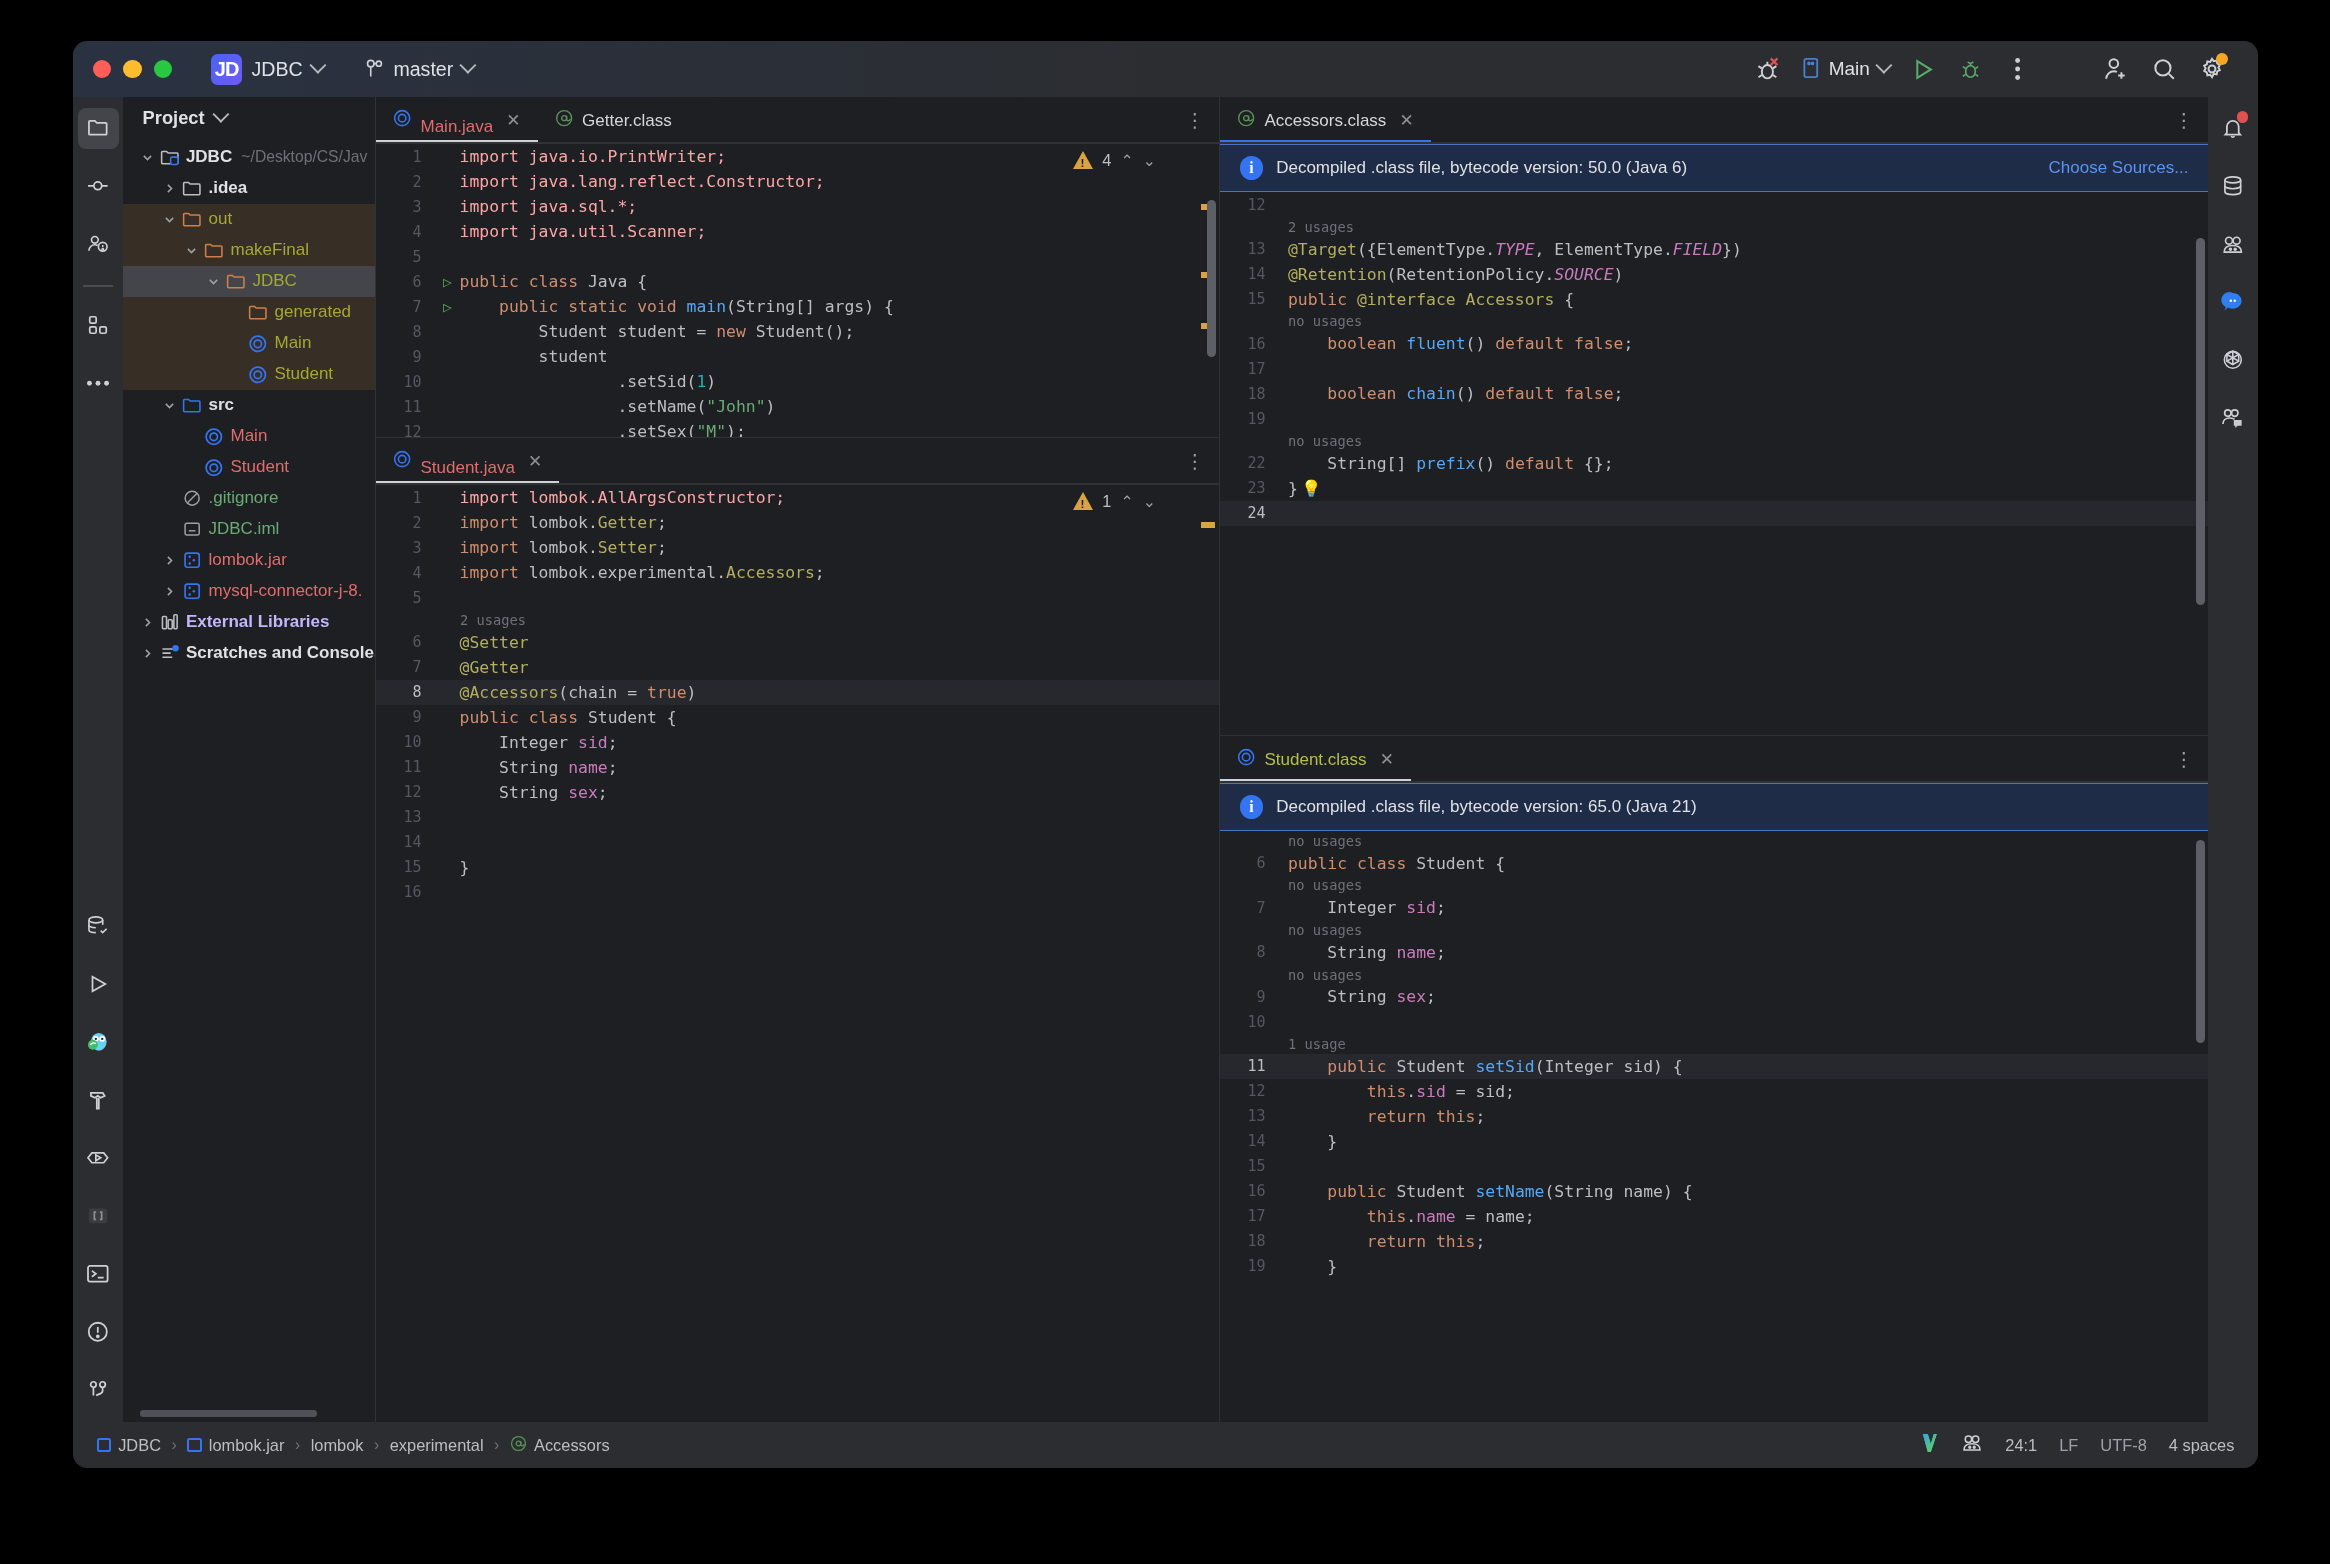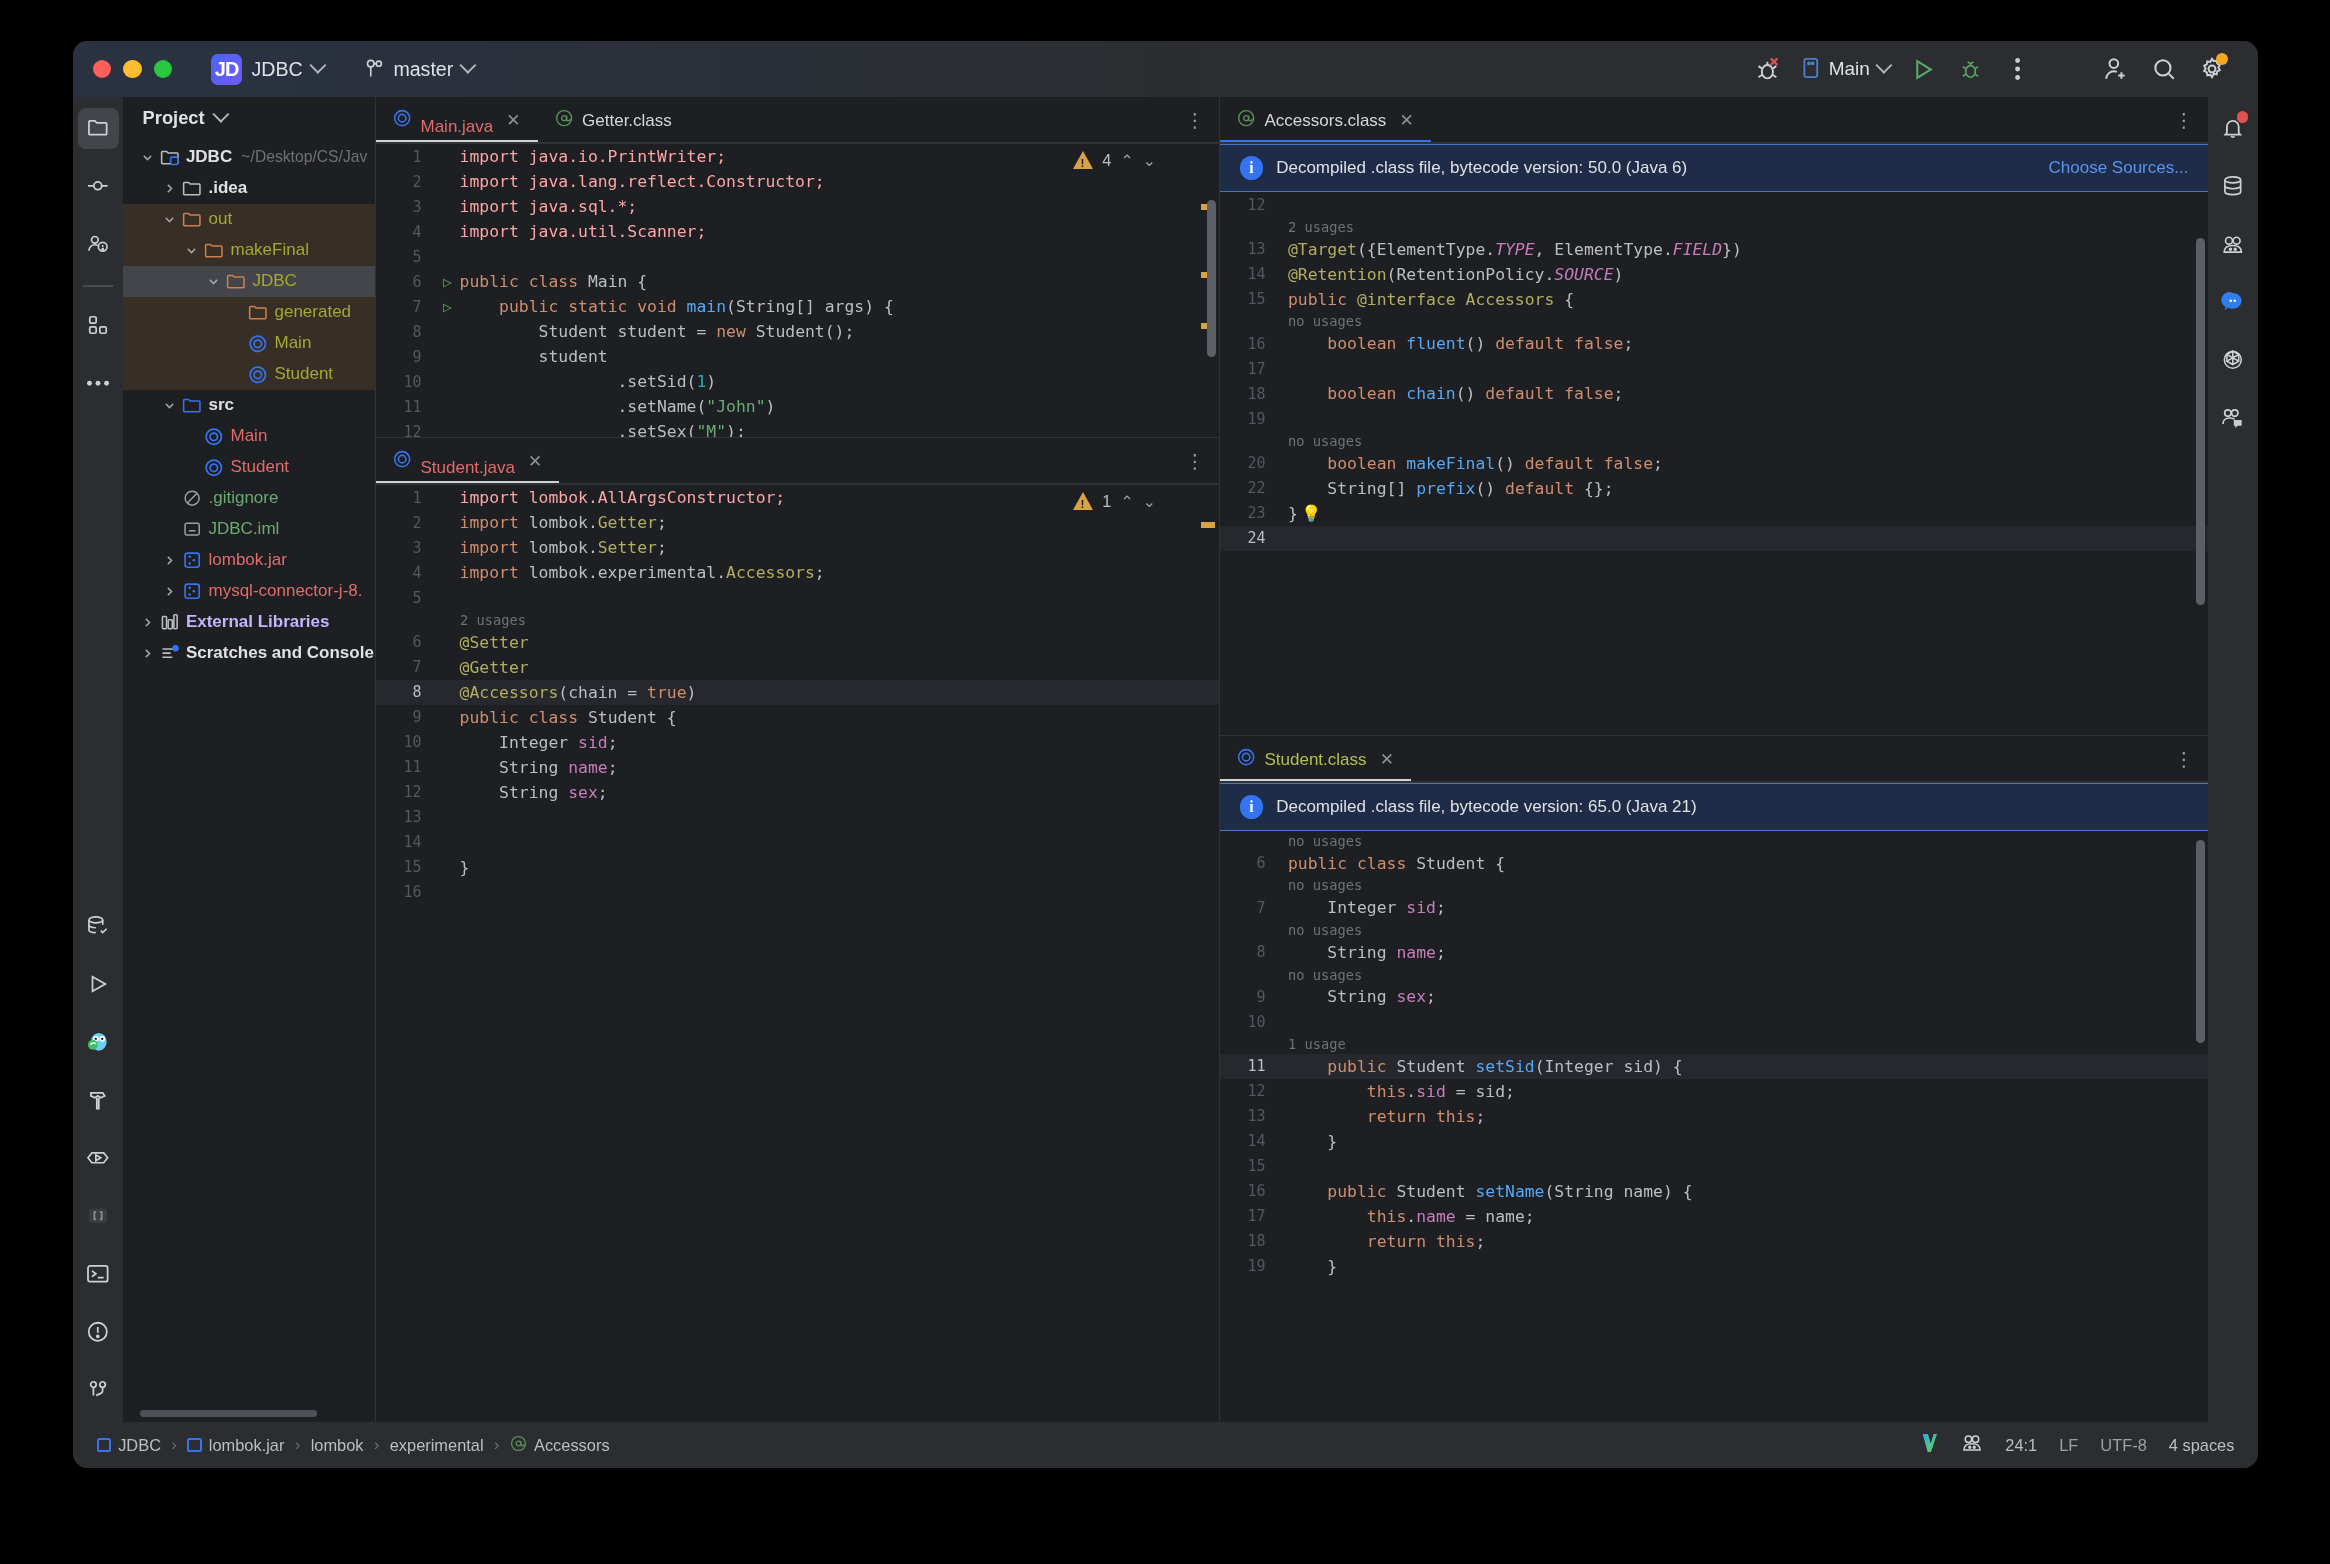--- a/index.html
+++ b/index.html
@@ -618,21 +618,21 @@
             <div class="tabmenu">⋮</div>
             <div class="tabrule"></div>
           </div>
           <div class="code">
             <div class="lines" id="code-main_java">
                 <div class="ln"><span class="gut">1</span><span class="src"><span class="c">import java.io.PrintWriter;</span></span></div>
                 <div class="ln"><span class="gut">2</span><span class="src"><span class="c">import java.lang.reflect.Constructor;</span></span></div>
                 <div class="ln"><span class="gut">3</span><span class="src"><span class="c">import java.sql.*;</span></span></div>
                 <div class="ln"><span class="gut">4</span><span class="src"><span class="c">import java.util.Scanner;</span></span></div>
                 <div class="ln"><span class="gut">5</span><span class="src"></span></div>
-                <div class="ln"><span class="gut">6</span><span class="runmark">▷</span><span class="src"><span class="k">public class </span><span class="t">Main {</span></span></div>
+                <div class="ln"><span class="gut">6</span><span class="runmark">▷</span><span class="src"><span class="k">public class </span><span class="t">Java {</span></span></div>
                 <div class="ln"><span class="gut">7</span><span class="runmark">▷</span><span class="src"><span class="t">    </span><span class="k">public static void </span><span class="m">main</span><span class="t">(String[] args) {</span></span></div>
                 <div class="ln"><span class="gut">8</span><span class="src"><span class="t">        Student student = </span><span class="k">new </span><span class="t">Student();</span></span></div>
                 <div class="ln"><span class="gut">9</span><span class="src"><span class="t">        student</span></span></div>
                 <div class="ln"><span class="gut">10</span><span class="src"><span class="t">                .setSid(</span><span class="n">1</span><span class="t">)</span></span></div>
                 <div class="ln"><span class="gut">11</span><span class="src"><span class="t">                .setName(</span><span class="s">"John"</span><span class="t">)</span></span></div>
                 <div class="ln"><span class="gut">12</span><span class="src"><span class="t">                .setSex(</span><span class="s">"M"</span><span class="t">);</span></span></div>
               </div>
             <div class="warnbox">
               <span class="wtri"></span>
               <span class="wcount">4</span>
@@ -725,21 +725,20 @@
                 <div class="hint hintR" style="padding-left: 68px;">2 usages</div>
                 <div class="ln"><span class="gut">13</span><span class="src srcR"><span class="a">@Target</span><span class="t">({ElementType.</span><span class="it">TYPE</span><span class="t">, ElementType.</span><span class="it">FIELD</span><span class="t">})</span></span></div>
                 <div class="ln"><span class="gut">14</span><span class="src srcR"><span class="a">@Retention</span><span class="t">(RetentionPolicy.</span><span class="it">SOURCE</span><span class="t">)</span></span></div>
                 <div class="ln"><span class="gut">15</span><span class="src srcR"><span class="k">public </span><span class="a">@interface </span><span class="a">Accessors</span><span class="t"> {</span></span></div>
                 <div class="hint hintR" style="padding-left: 68px;">no usages</div>
                 <div class="ln"><span class="gut">16</span><span class="src srcR"><span class="k">    boolean </span><span class="m">fluent</span><span class="t">() </span><span class="k">default false</span><span class="t">;</span></span></div>
                 <div class="ln"><span class="gut">17</span><span class="src srcR"></span></div>
                 <div class="ln"><span class="gut">18</span><span class="src srcR"><span class="k">    boolean </span><span class="m">chain</span><span class="t">() </span><span class="k">default false</span><span class="t">;</span></span></div>
                 <div class="ln"><span class="gut">19</span><span class="src srcR"></span></div>
                 <div class="hint hintR" style="padding-left: 68px;">no usages</div>
-                <div class="ln"><span class="gut">20</span><span class="src srcR"><span class="k">    boolean </span><span class="m">makeFinal</span><span class="t">() </span><span class="k">default false</span><span class="t">;</span></span></div>
                 <div class="ln"><span class="gut">22</span><span class="src srcR"><span class="t">    String[] </span><span class="m">prefix</span><span class="t">() </span><span class="k">default </span><span class="t">{};</span></span></div>
                 <div class="ln"><span class="gut">23</span><span class="src srcR"><span class="t">}</span></span><span style="margin-left:3.9px;color:#f5c04a;">💡</span></div>
                 <div class="ln hl"><span class="gut cur">24</span><span class="src srcR"></span></div>
               </div>
             <div class="errstrip">
               <span class="ethumb" style="top:46px;height:367px;"></span>
             </div>
           </div>
         </div>
 

